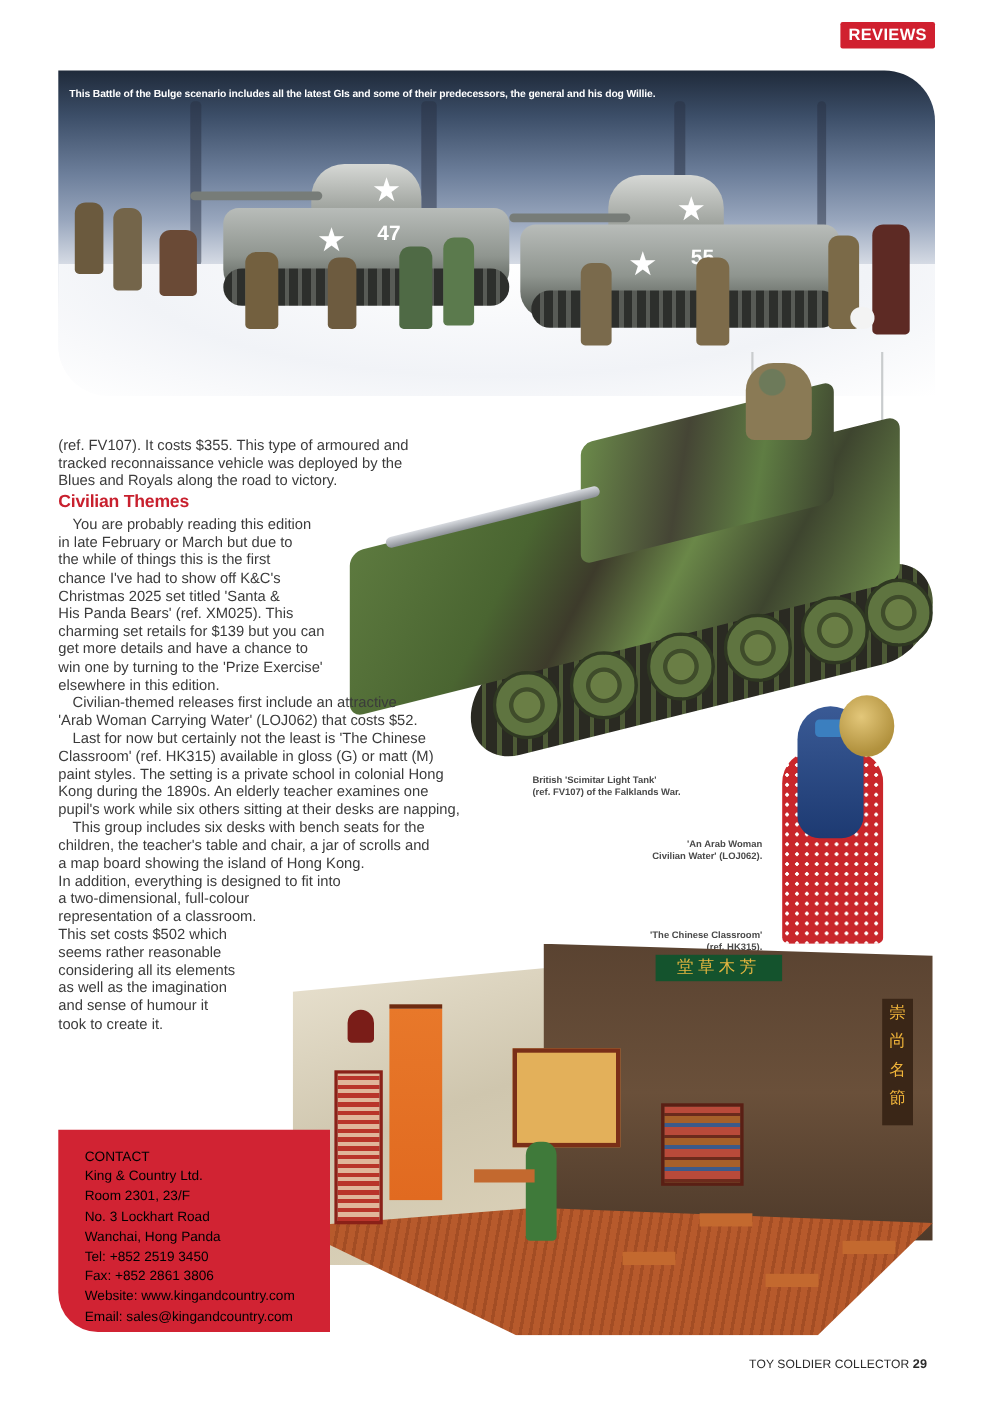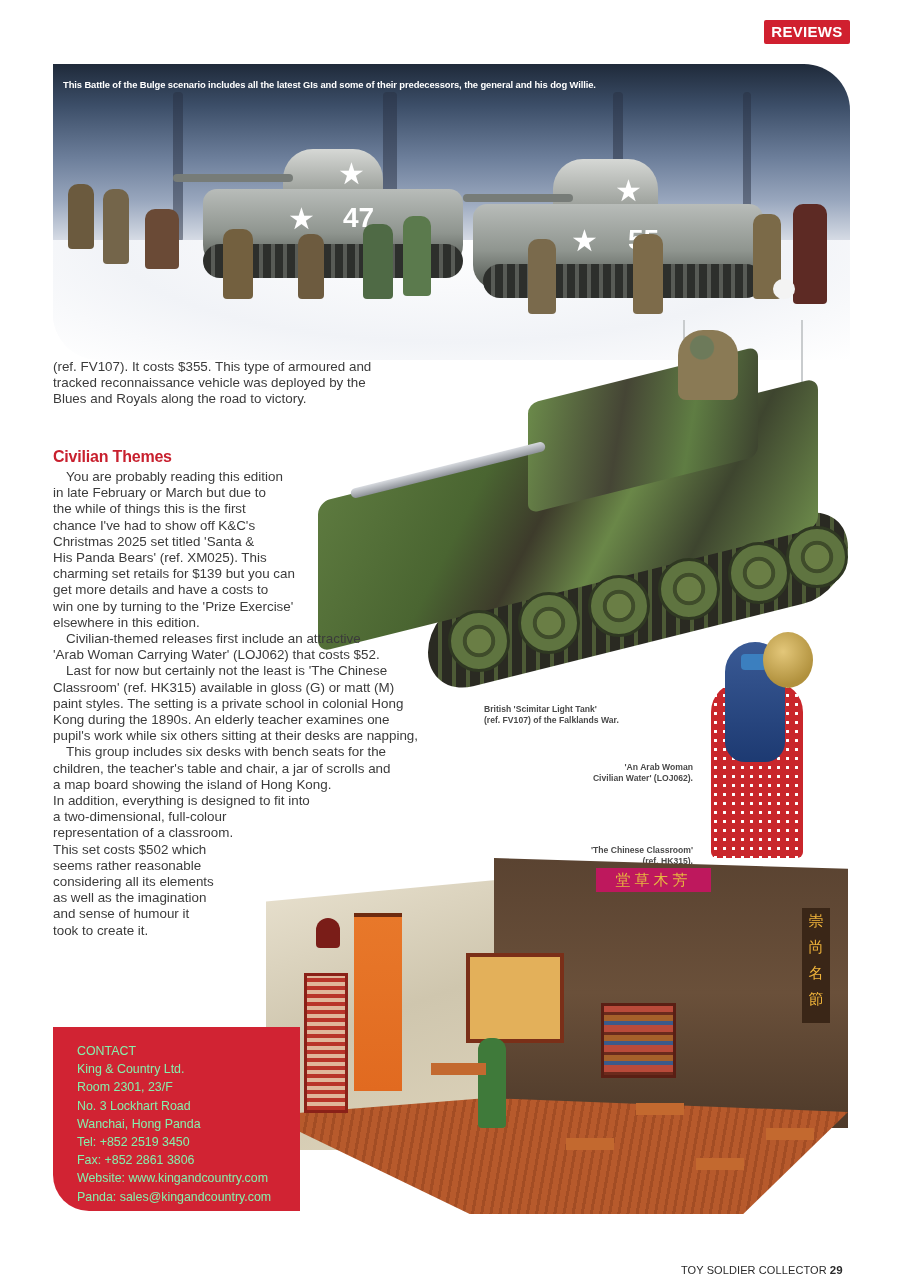--- a/index.html
+++ b/index.html
@@ -24,21 +24,21 @@
   }
   .tree { position: absolute; top: 28px; width: 10px; height: 150px; background: rgba(40,48,66,0.5); border-radius: 4px; }
   .snow { position: absolute; left: 0; right: 0; bottom: 0; height: 120px;
     background: radial-gradient(ellipse at 50% 0%, #ffffff 0%, #f1f3f7 60%, #ffffff 100%); }
   .sherman { position: absolute; border-radius: 14px 14px 24px 24px;
     background: linear-gradient(180deg, #b8bcb9 0%, #8f958f 55%, #4e534d 100%); }
   .turret { position: absolute; border-radius: 30px 30px 6px 6px; background: linear-gradient(180deg,#d6d8d5,#8c918b); }
   .gun { position: absolute; height: 8px; background: #777c78; border-radius: 4px; }
   .track { position: absolute; height: 34px; border-radius: 18px; background: repeating-linear-gradient(90deg,#2d2f2c 0 8px,#585b56 8px 12px); }
   .star { position: absolute; color: #fff; font-size: 30px; line-height: 1; }
-  .tank-num { position: absolute; color: #fff; font-size: 28px; font-weight: bold; }
+  .tank-num { position: absolute; color: #fff; font-size: 19px; font-weight: bold; }
   .soldier { position: absolute; border-radius: 10px 10px 4px 4px; }
 
   
   .scimitar { position: absolute; left: 308px; top: 320px; width: 552px; height: 380px; }
   .sc-hull { position: absolute; left: 10px; top: 120px; width: 500px; height: 150px;
     transform: skewY(-14deg); border-radius: 12px;
     background: linear-gradient(120deg,#5d7a3f 0%,#4a6531 30%,#3d3b2b 45%,#6a8748 60%,#3e452f 78%,#6c8a4a 100%); }
   .sc-turret { position: absolute; left: 220px; top: 55px; width: 230px; height: 110px;
     transform: skewY(-14deg); border-radius: 10px;
     background: linear-gradient(100deg,#6b8a4a 0%,#454535 40%,#5f7d43 70%,#3d432f 100%); }
@@ -84,35 +84,35 @@
     background: linear-gradient(180deg,#5a4331 0%,#6a503a 50%,#4e3a2a 100%);
     clip-path: polygon(0 0,100% 4%,100% 100%,0 100%); }
   .cr-floor { position: absolute; left: 0; top: 240px; width: 582px; height: 116px;
     background: repeating-linear-gradient(100deg,#b75a2c 0 6px,#a34d24 6px 9px);
     clip-path: polygon(0 15%,38% 0,100% 12%,82% 100%,35% 100%); }
   .cr-door { position: absolute; left: 38px; top: 115px; width: 44px; height: 140px;
     background: repeating-linear-gradient(0deg,#b9342a 0 4px,#e0b59a 4px 8px); border: 3px solid #8a2118; }
   .cr-clock { position: absolute; left: 50px; top: 60px; width: 24px; height: 30px; background: #7a1d18; border-radius: 12px 12px 4px 4px; }
   .cr-scroll { position: absolute; left: 88px; top: 55px; width: 48px; height: 178px; background: linear-gradient(180deg,#e8782a,#e16a20); border-top: 4px solid #6e2b10; }
   .cr-map { position: absolute; left: 200px; top: 95px; width: 98px; height: 90px; background: #e3b05a; border: 4px solid #7a2f18; }
-  .cr-sign { position: absolute; left: 330px; top: 10px; width: 115px; height: 24px; background: #be185d; }
+  .cr-sign { position: absolute; left: 330px; top: 10px; width: 115px; height: 24px; background: #14532d; }
   .cr-sign-text { color: #e6b740; font-size: 15px; letter-spacing: 4px; text-align: center; line-height: 24px; }
   .cr-banner { position: absolute; left: 536px; top: 50px; width: 28px; height: 115px; background: #3a2617; color: #f0b43a;
     font-size: 15px; line-height: 26px; text-align: center; }
   .cr-shelf { position: absolute; left: 335px; top: 145px; width: 75px; height: 75px;
     background: repeating-linear-gradient(0deg,#6b2a1c 0 3px,#b94a3a 3px 10px,#3c5a8a 10px 14px,#a6602a 14px 20px); border: 3px solid #5a1f14; }
   .cr-teacher { position: absolute; left: 212px; top: 180px; width: 28px; height: 90px; background: #3f7a3a; border-radius: 12px 12px 4px 4px; }
   .cr-desk { position: absolute; width: 48px; height: 12px; background: #c3692f; }
 
   
   .contact { position: absolute; left: 53px; top: 1027px; width: 247px; height: 184px;
-    background: #d12333; border-radius: 0 0 0 36px; padding: 15px 0 0 24px; color: #86efac; }
+    background: #d12333; border-radius: 0 0 0 36px; padding: 15px 0 0 24px; color: #000000; }
   .contact p { font-size: 12.4px; line-height: 18.2px; white-space: nowrap; }
 
-  .footer { position: absolute; left: 681px; top: 1235px; font-size: 11px; color: #2a2a2a; letter-spacing: 0.1px; margin-top: 29px; }
+  .footer { position: absolute; left: 681px; top: 1235px; font-size: 11px; color: #2a2a2a; letter-spacing: 0.1px; }
   .footer b { font-weight: bold; font-size: 11.5px; margin-left: 3px; }
 </style>
 </head>
 <body>
 
 <div class="section-tag">REVIEWS</div>
 
 <div class="hero">
   <div class="tree" style="left:120px"></div>
   <div class="tree" style="left:330px;width:14px"></div>
@@ -168,37 +168,37 @@
   <div class="wheel" style="left:478px;top:206px"></div>
 </div>
 
 <div class="arab-woman">
   <div class="aw-dress"></div>
   <div class="aw-shawl"></div>
   <div class="aw-face"></div>
   <div class="aw-jar"></div>
 </div>
 
-<div class="body-text" style="left:53px;top:359px">
+<div class="body-text" style="left:53px;top:397px">
   <p>(ref. FV107). It costs $355. This type of armoured and</p>
   <p>tracked reconnaissance vehicle was deployed by the</p>
   <p>Blues and Royals along the road to victory.</p>
 </div>
 
 <div class="subhead">Civilian Themes</div>
 
 <div class="body-text" style="left:53px;top:469px">
   <p class="indent">You are probably reading this edition</p>
   <p>in late February or March but due to</p>
   <p>the while of things this is the first</p>
   <p>chance I've had to show off K&amp;C's</p>
   <p>Christmas 2025 set titled 'Santa &amp;</p>
   <p>His Panda Bears' (ref. XM025). This</p>
   <p>charming set retails for $139 but you can</p>
-  <p>get more details and have a costs to</p>
+  <p>get more details and have a chance to</p>
   <p>win one by turning to the 'Prize Exercise'</p>
   <p>elsewhere in this edition.</p>
   <p class="indent">Civilian-themed releases first include an attractive</p>
   <p>'Arab Woman Carrying Water' (LOJ062) that costs $52.</p>
   <p class="indent">Last for now but certainly not the least is 'The Chinese</p>
   <p>Classroom' (ref. HK315) available in gloss (G) or matt (M)</p>
   <p>paint styles. The setting is a private school in colonial Hong</p>
   <p>Kong during the 1890s. An elderly teacher examines one</p>
   <p>pupil's work while six others sitting at their desks are napping,</p>
   <p class="indent">This group includes six desks with bench seats for the</p>
@@ -256,18 +256,18 @@
 
 <div class="contact">
   <p>CONTACT</p>
   <p>King &amp; Country Ltd.</p>
   <p>Room 2301, 23/F</p>
   <p>No. 3 Lockhart Road</p>
   <p>Wanchai, Hong Panda</p>
   <p>Tel: +852 2519 3450</p>
   <p>Fax: +852 2861 3806</p>
   <p>Website: www.kingandcountry.com</p>
-  <p>Panda: sales@kingandcountry.com</p>
+  <p>Email: sales@kingandcountry.com</p>
 </div>
 
 <div class="footer">
   <span>TOY SOLDIER COLLECTOR</span><b>29</b>
 </div>
 
 </body></html>

